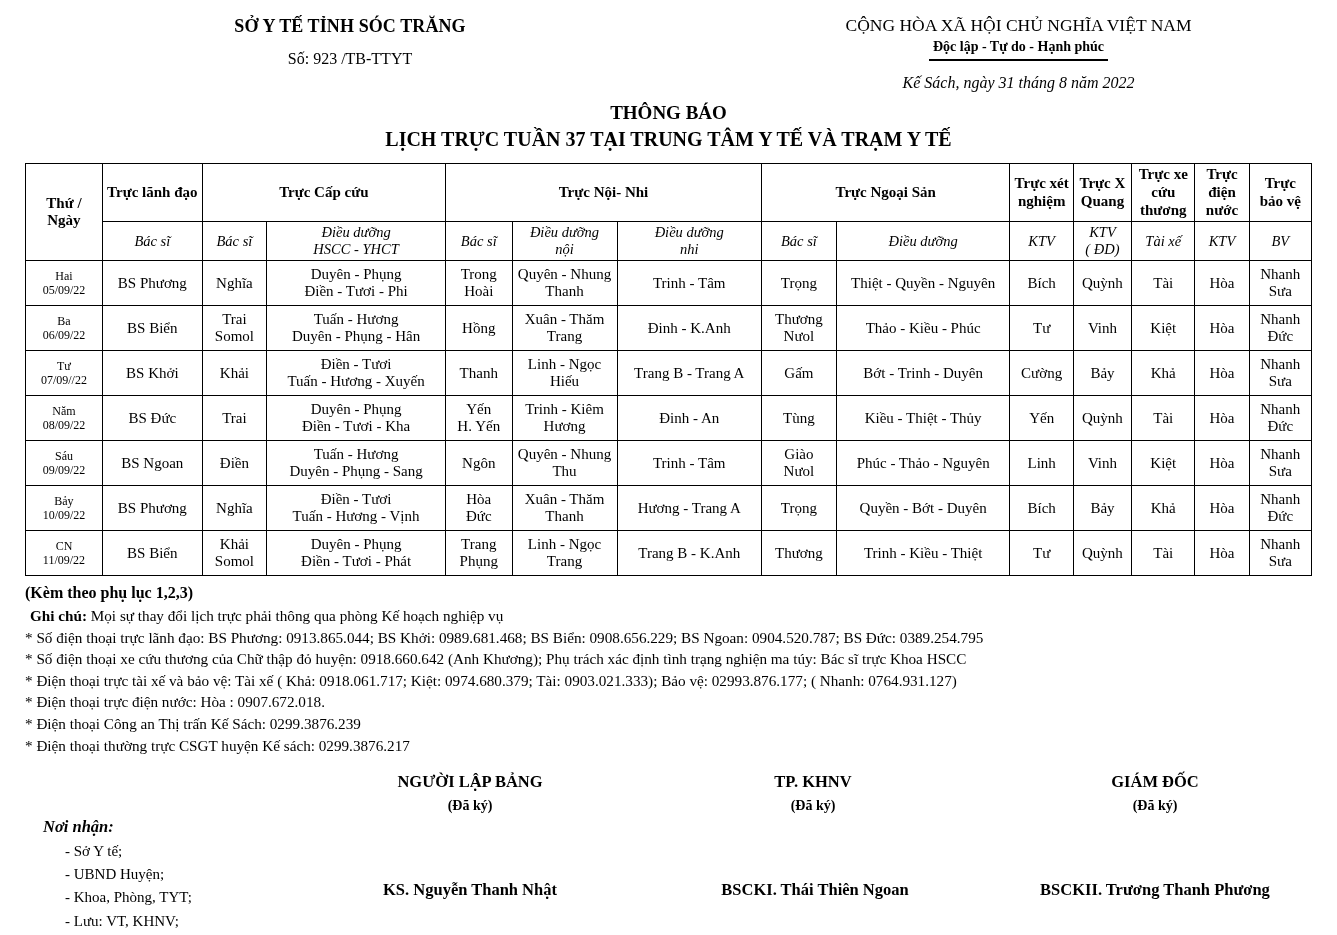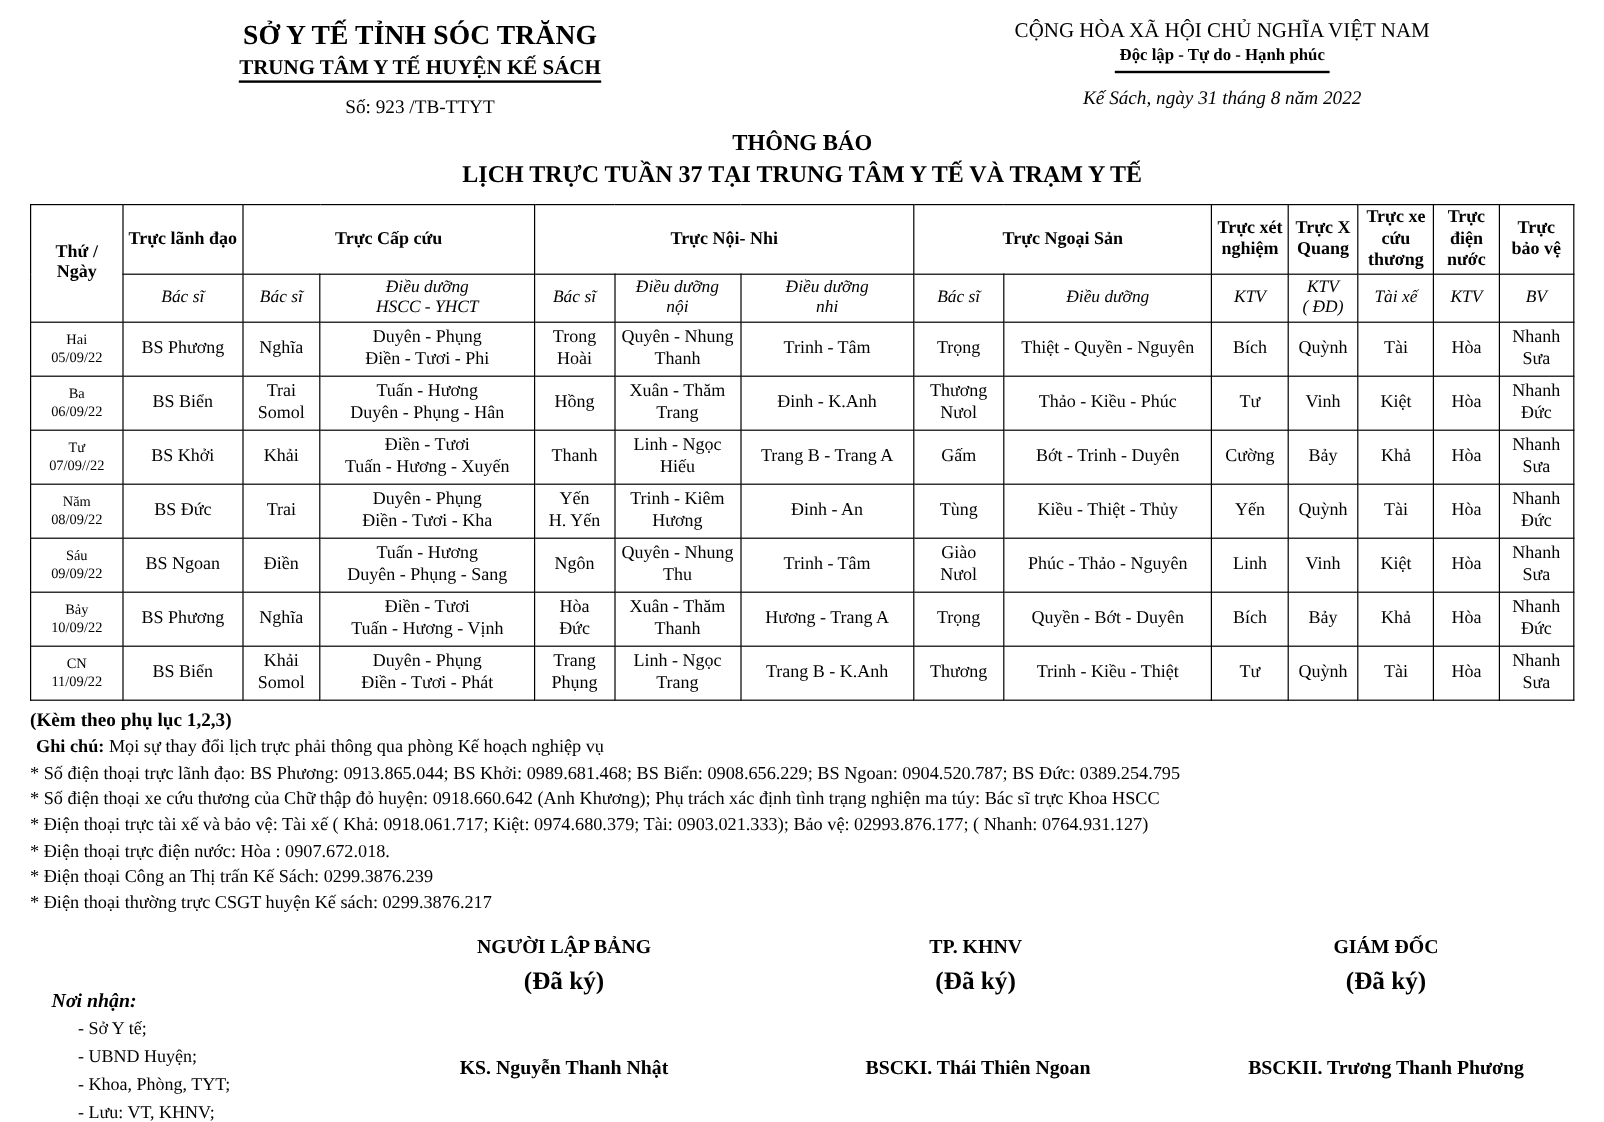--- a/index.html
+++ b/index.html
@@ -31,21 +31,21 @@
   .header-left {
     width: 700px;
     text-align: center;
   }
   .header-right {
     width: 637px;
     text-align: center;
   }
   .org-line1 {
     font-weight: bold;
-    font-size: 23px;
+    font-size: 18px;
     letter-spacing: .1px;
     line-height: 1.35;
   }
   .org-line2 {
     font-weight: bold;
     font-size: 17.5px;
     line-height: 1.35;
     display: inline-block;
     position: relative;
   }
@@ -174,21 +174,21 @@
     padding-left: 22px;
     font-size: 15px;
   }
   .sign-col {
     position: absolute;
     top: 0;
     text-align: center;
     font-weight: bold;
   }
   .sign-col .role { font-size: 16.5px; line-height: 1.5; }
-  .sign-col .signed { font-size: 21px; line-height: 1.5; }
+  .sign-col .signed { font-size: 14px; line-height: 1.5; }
   .sign-col.c1 { left: 310px; width: 270px; }
   .sign-col.c2 { left: 668px; width: 240px; }
   .sign-col.c3 { left: 1000px; width: 260px; }
 
   .names-row {
     position: absolute;
     left: 25px;
     right: 16px;
     top: 880px;
     height: 30px;
@@ -205,21 +205,20 @@
   .name-item.n3 { left: 990px; width: 280px; }
 </style>
 </head>
 <body>
 
 <div class="page">
 
   <div class="header">
     <div class="header-left">
       <div class="org-line1">SỞ Y TẾ TỈNH SÓC TRĂNG</div>
-      <div class="org-line2"><span class="ul-part">TRUNG TÂM Y TẾ HUYỆN KẾ SÁCH</span></div>
       <div class="doc-no">Số: 923 /TB-TTYT</div>
     </div>
     <div class="header-right">
       <div class="nation-line1">CỘNG HÒA XÃ HỘI CHỦ NGHĨA VIỆT NAM</div>
       <div class="nation-line2">Độc lập - Tự do - Hạnh phúc</div>
       <div class="place-date">Kế Sách, ngày 31 tháng 8 năm 2022</div>
     </div>
   </div>
 
   <div class="title-block">

